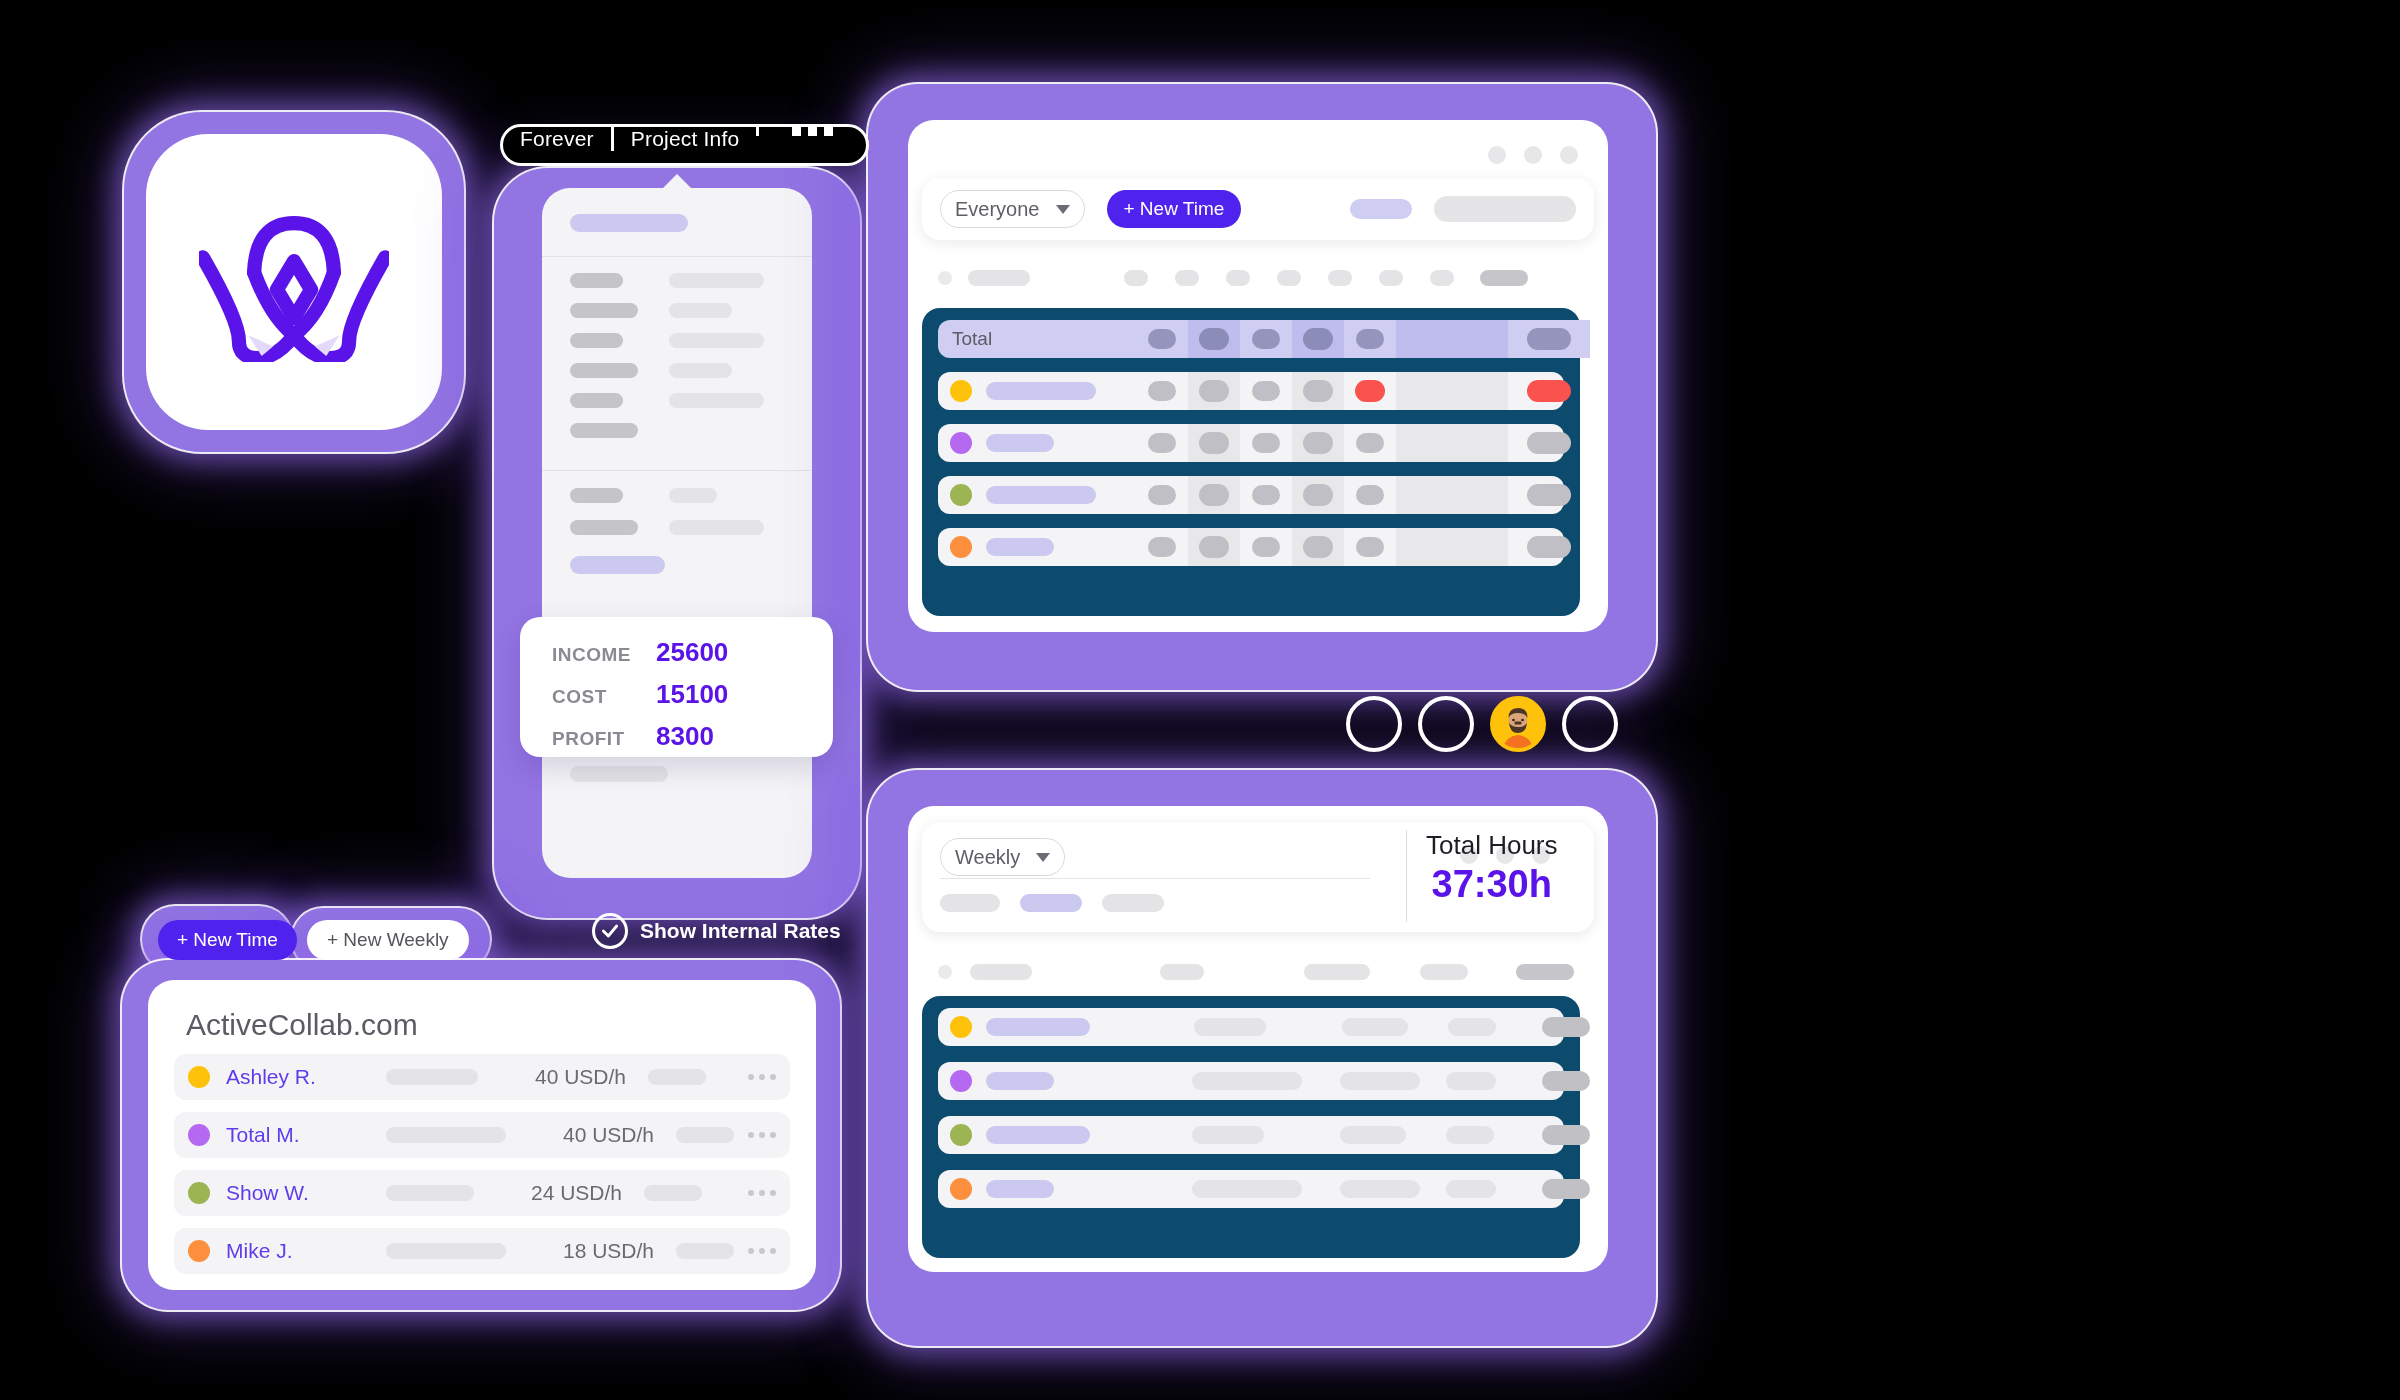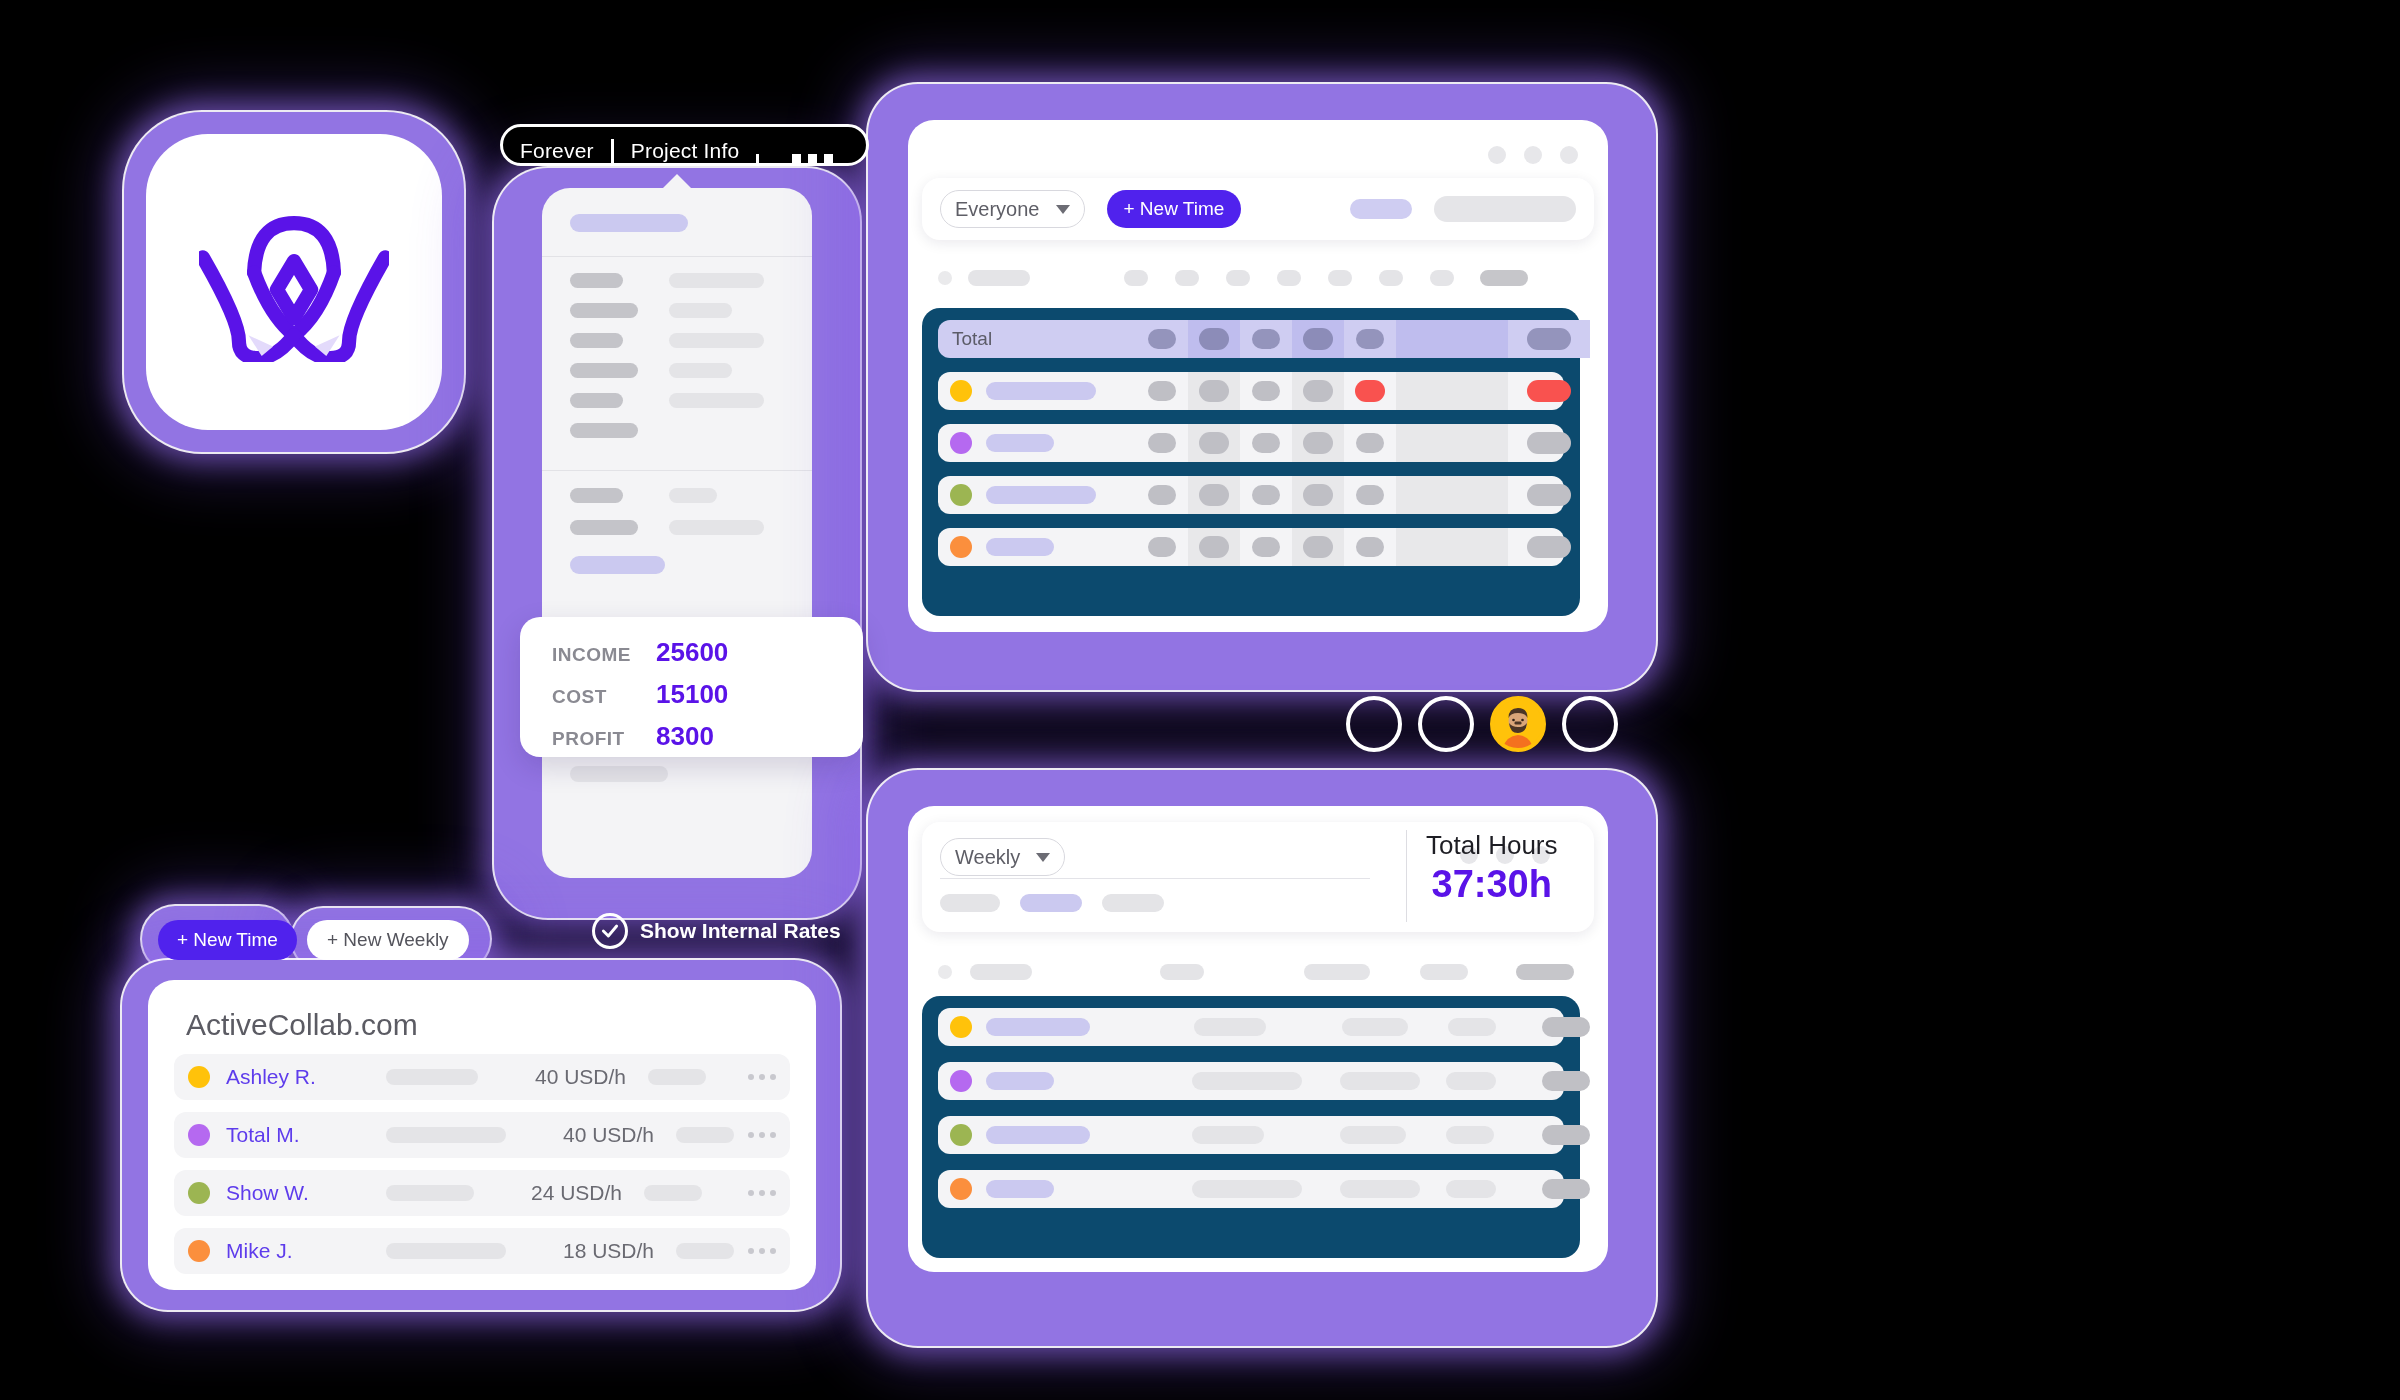--- a/index.html
+++ b/index.html
@@ -27,21 +27,21 @@
   #logo-tile {
     position: absolute; left: 146px; top: 134px;
     width: 296px; height: 296px; background: #FFFFFF;
     border-radius: 62px; display: flex; align-items: center; justify-content: center;
   }
   #logo-tile svg { width: 190px; height: 160px; display:block; }
 
   
   #tip-bar {
     position: absolute; left: 500px; top: 124px;
-    height: 42px; display: flex; align-items: flex-end;
+    height: 42px; display: flex; align-items: flex-start;
     background: #000; border: 3px solid #fff; border-radius: 21px;
     overflow: hidden; z-index: 40;
   }
   #tip-bar .seg {
     display: flex; align-items: center; justify-content: center;
     padding: 0 17px; color: #fff; font-size: 21px; letter-spacing: .2px;
     white-space: nowrap;
   }
   #tip-bar .seg + .seg { border-left: 3px solid #fff; }
   #tip-bar .dots { display:flex; gap: 7px; padding: 0 16px; align-items:center;}
@@ -62,21 +62,21 @@
   }
   .bar { border-radius: 999px; }
   .bar.g1 { background: #C4C4C9; }
   .bar.g2 { background: #E4E4E7; }
   .bar.lav { background: #CBC9F0; }
   .ph-divider { position:absolute; height:1px; background:#E2E2E6; left:0; right:0; }
 
   
   #income-card {
     position: absolute; left: 520px; top: 617px;
-    width: 343px; height: 140px; background: #FFFFFF;
+    width: 313px; height: 140px; background: #FFFFFF;
     border-radius: 20px; padding: 20px 0 0 32px;
     box-shadow: 0 10px 28px rgba(40,20,90,0.16);
     z-index: 12;
   }
   .inc-line { display:flex; align-items:baseline; margin-bottom: 11px; }
   .inc-label { width: 104px; font-size: 19px; font-weight: 700; color: #8A8A92; letter-spacing: .5px; }
   .inc-value { font-size: 26px; font-weight: 700; color: #5A13E8; }
 
   
   #internal-rates {

